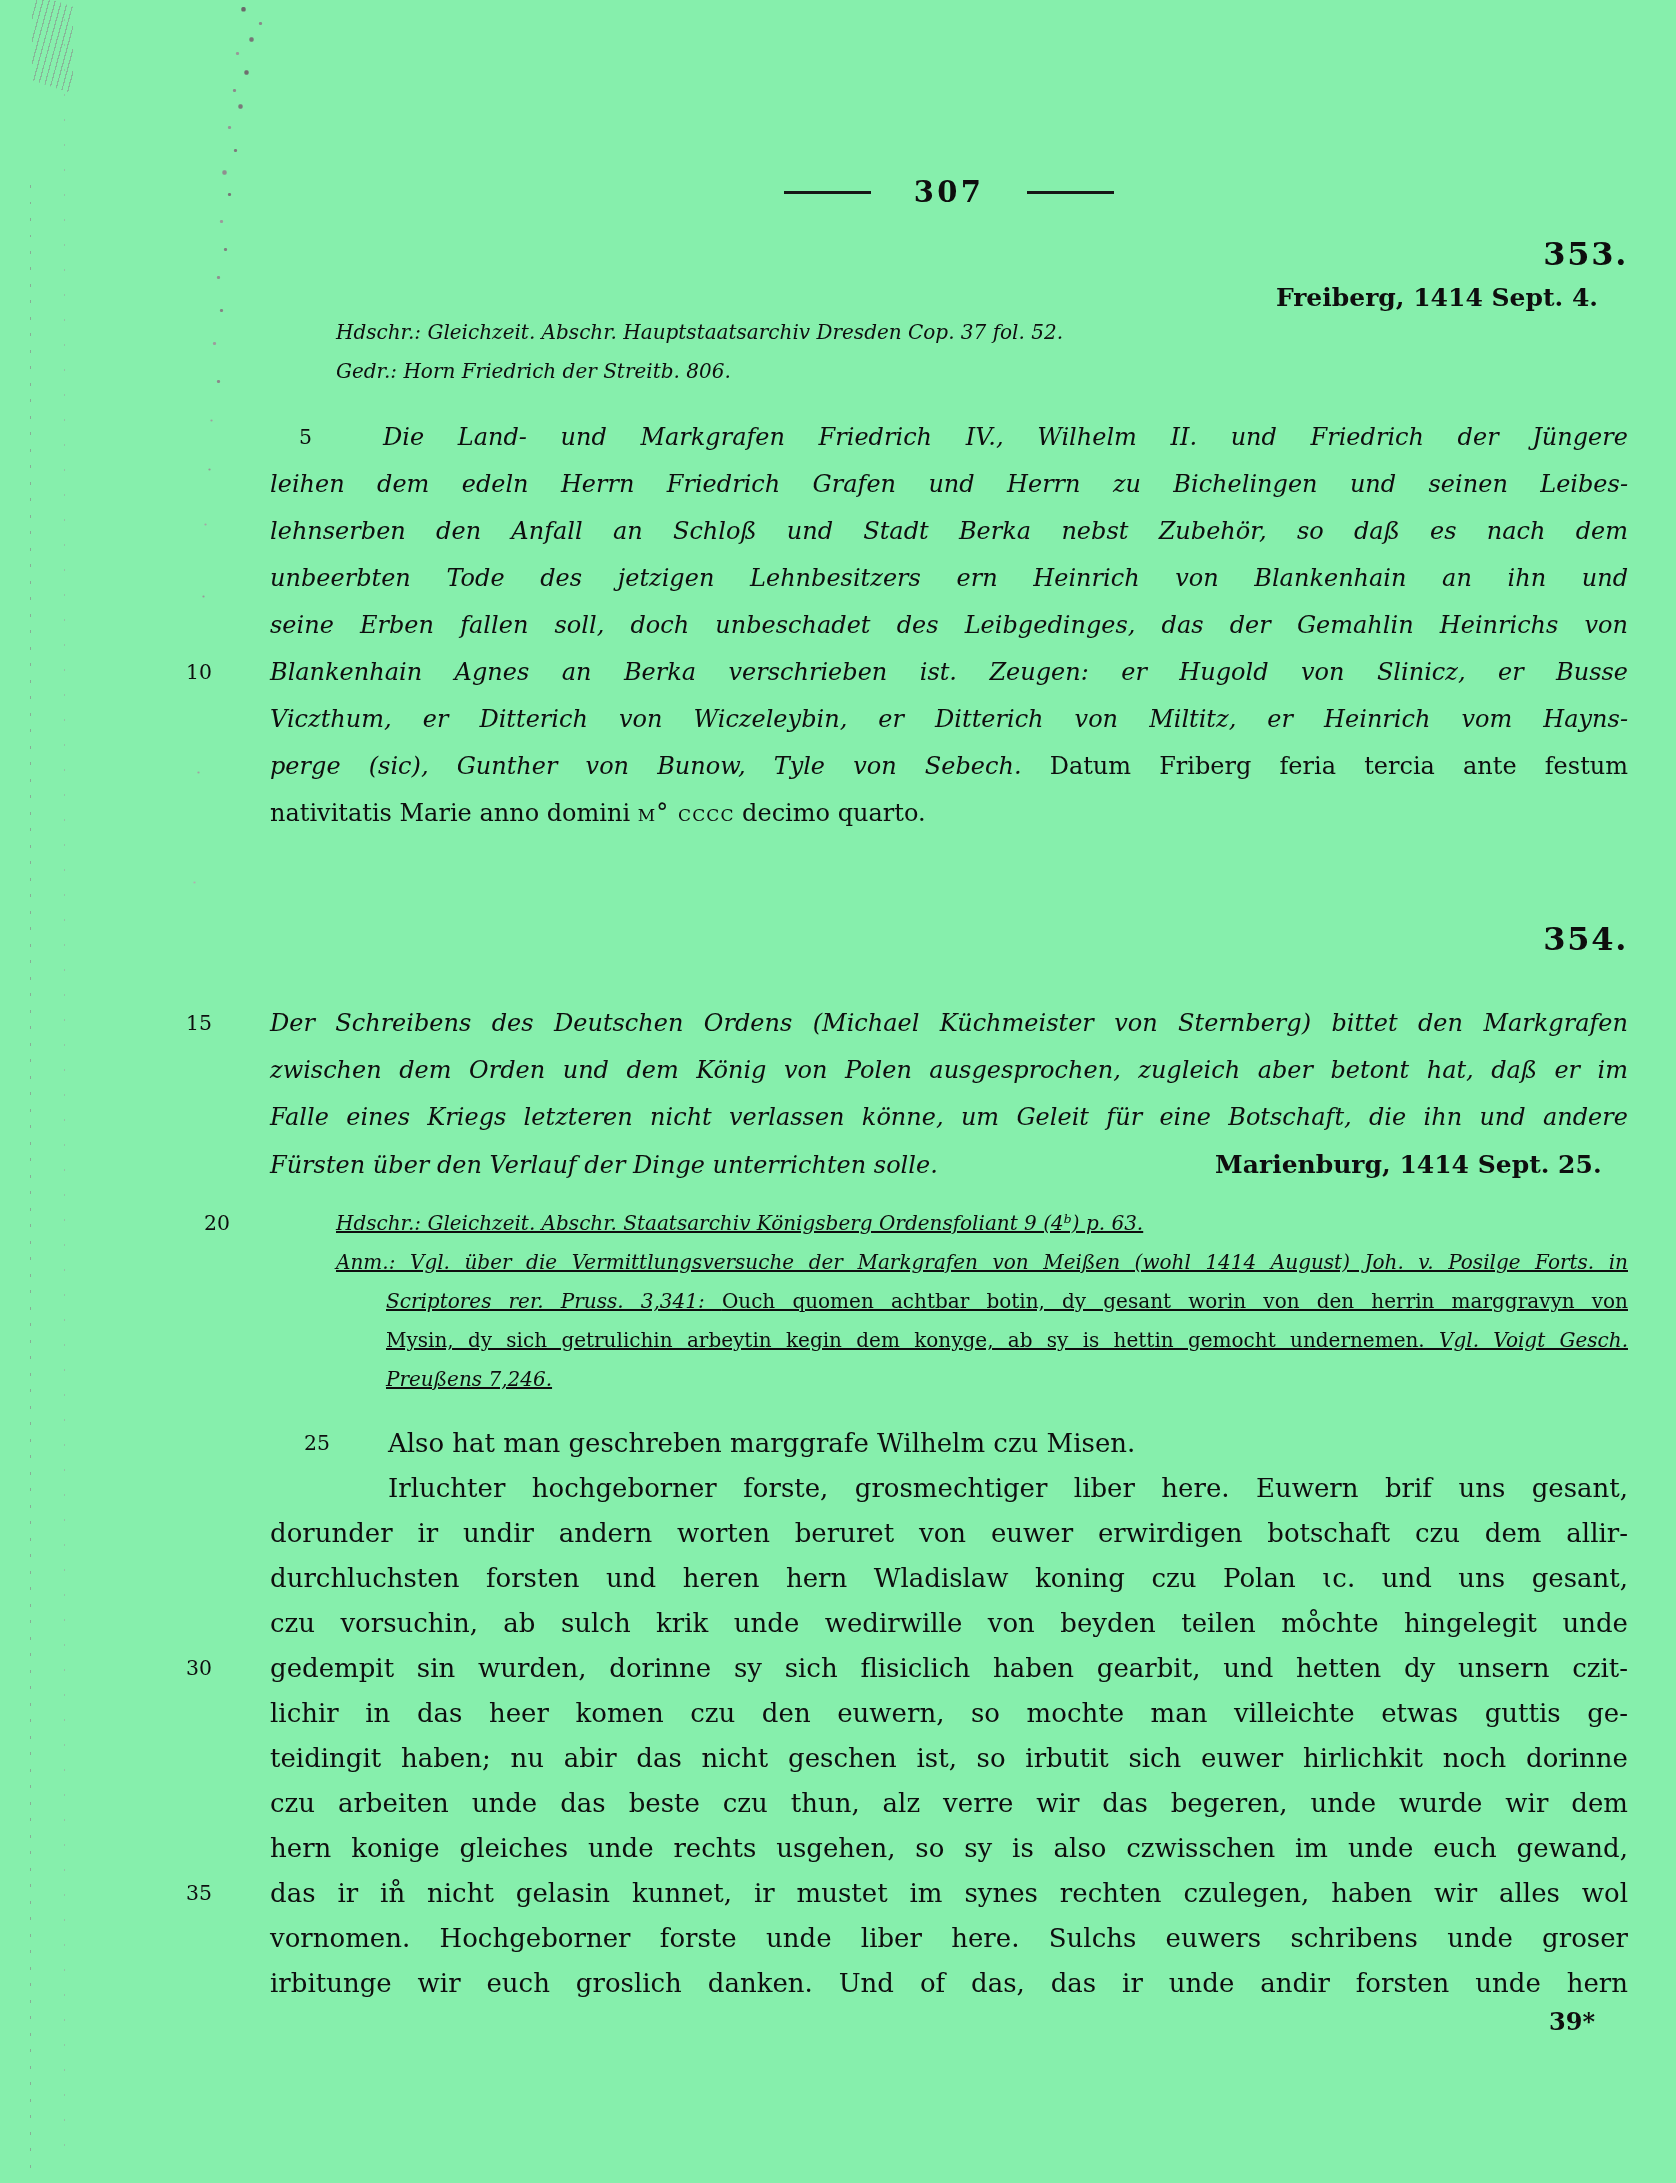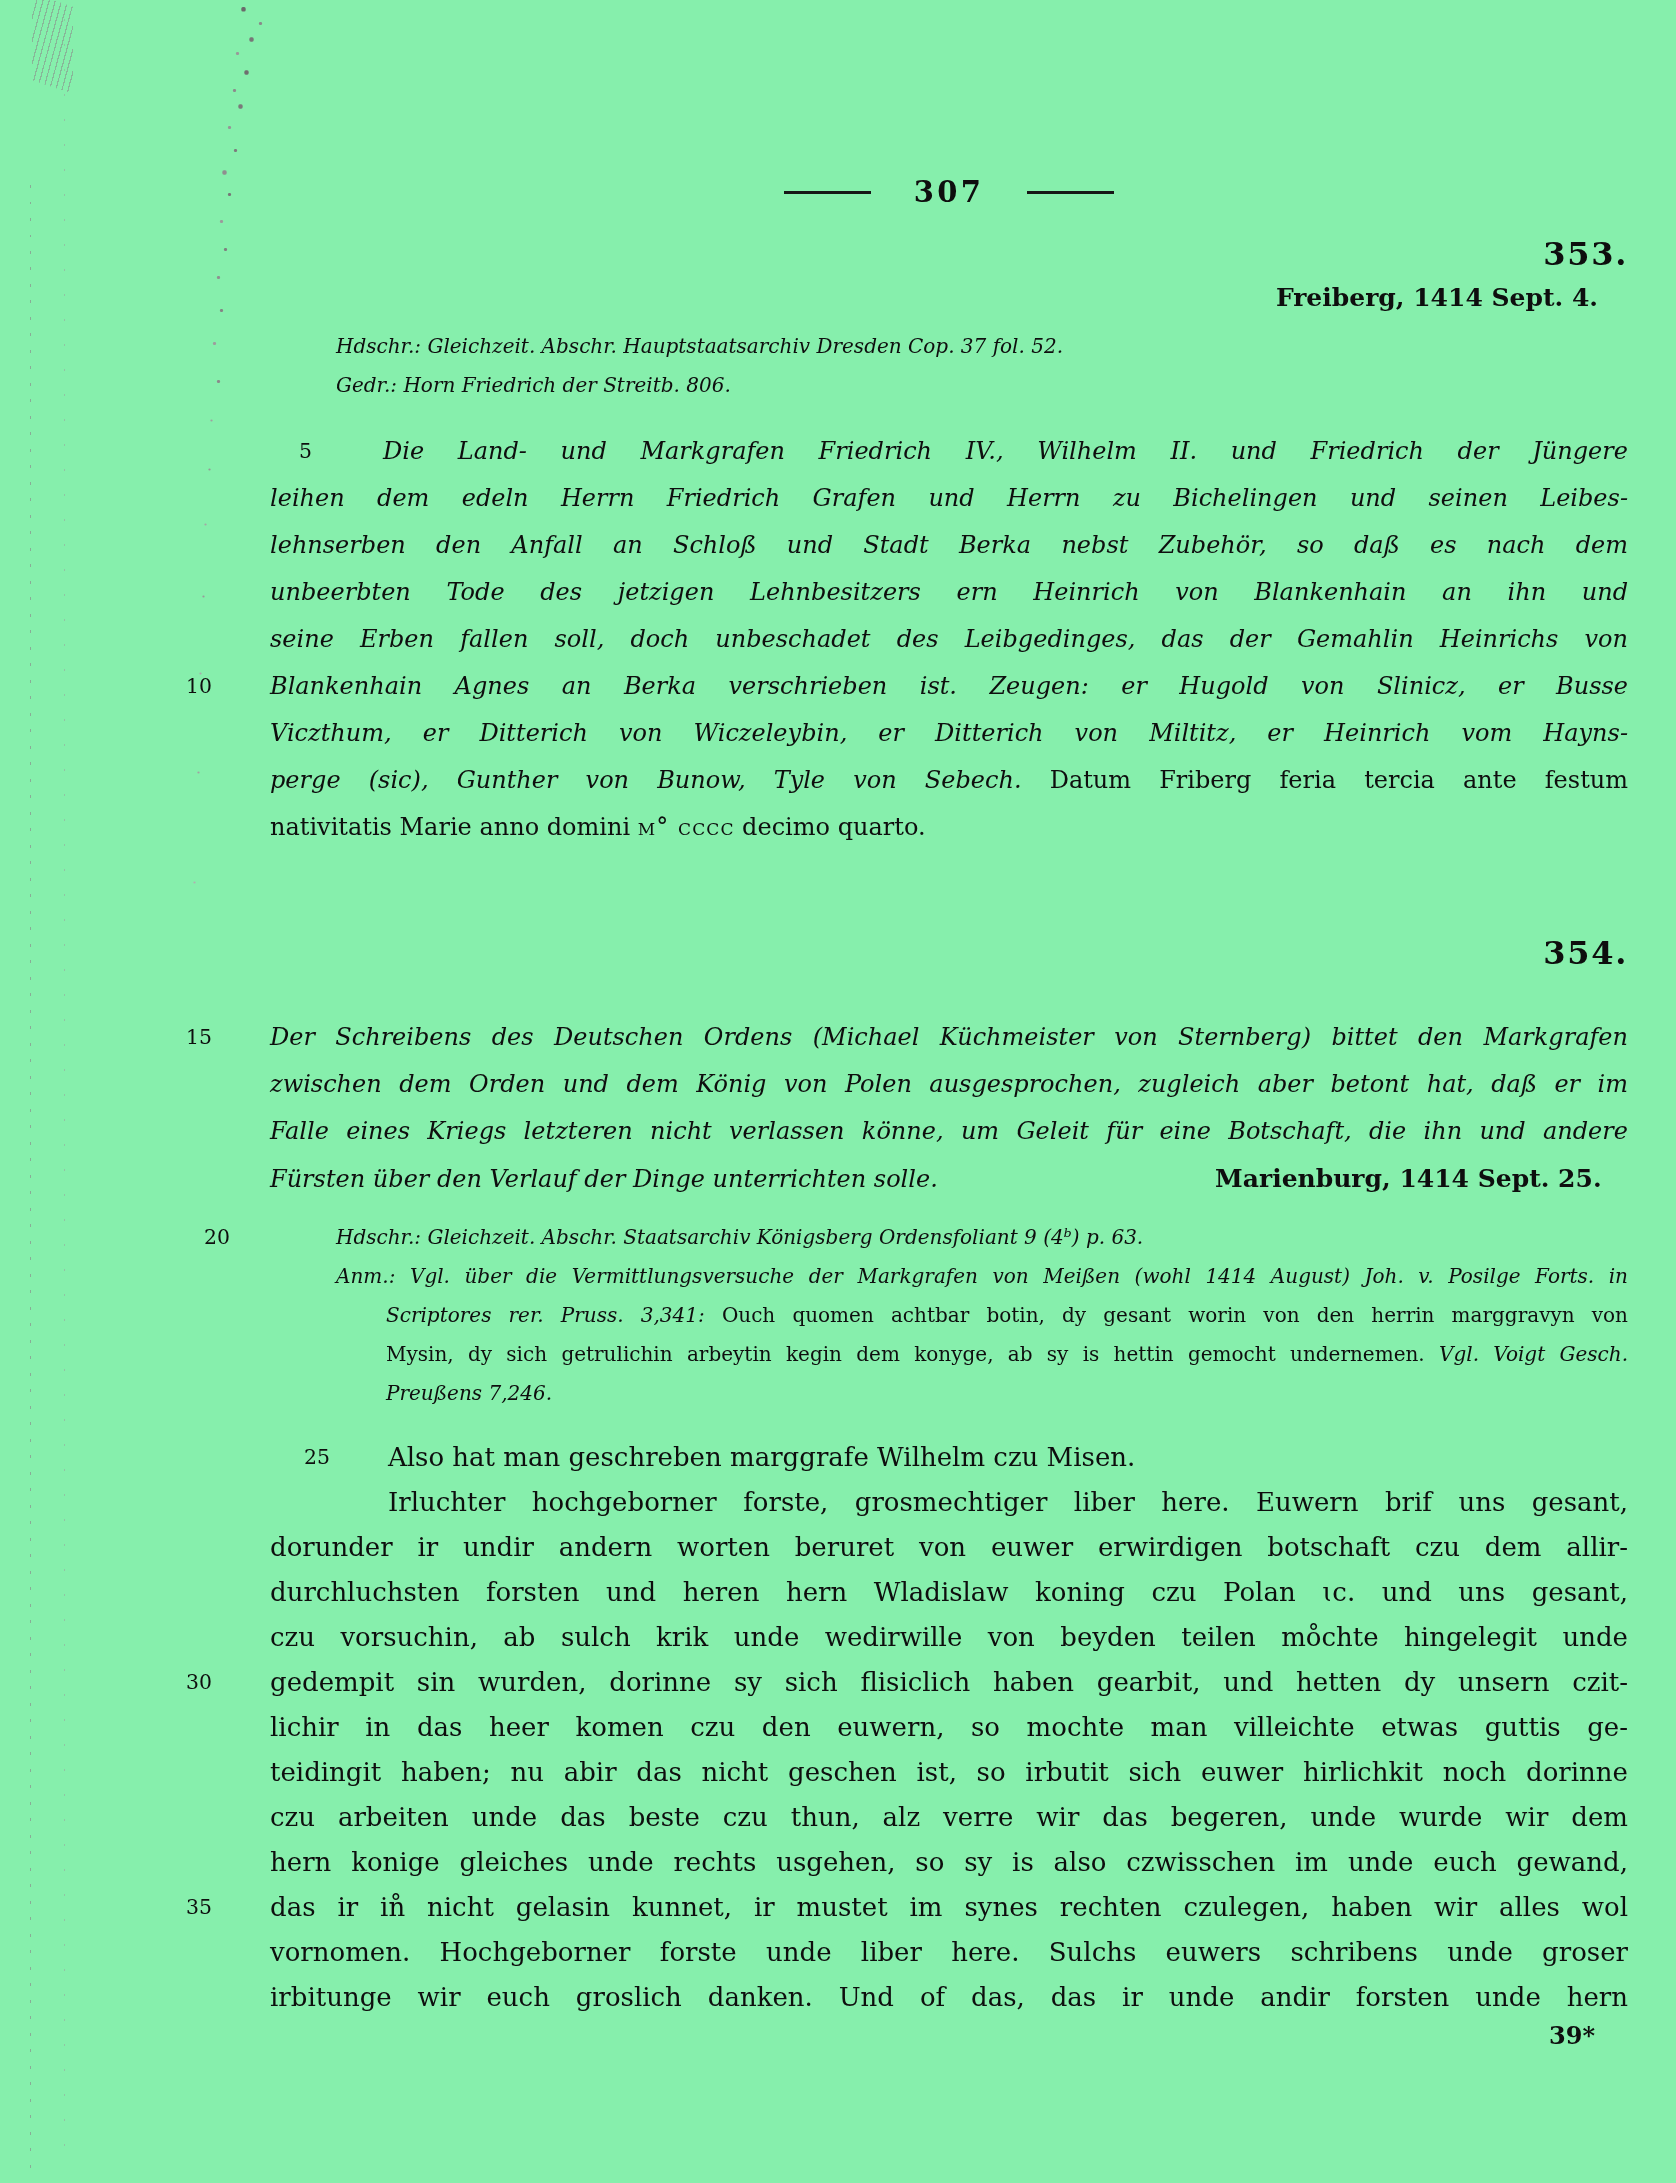--- a/index.html
+++ b/index.html
@@ -17,22 +17,22 @@
   .pagenum-row { display:flex; justify-content:center; align-items:center; gap:43px; height:33px; }
   .pagenum { font-size:29px; font-weight:700; letter-spacing:3.3px; line-height:33px; }
   .rule { display:inline-block; width:87px; height:2.8px; background:#161616; }
 
   
   .entry-no { margin-top:27.5px; text-align:right; font-size:32px; font-weight:700; line-height:35px; letter-spacing:1.7px; }
   .entry-no.second { margin-top:85px; }
   .date-line { margin-top:11px; text-align:right; padding-right:30px; font-size:25px; font-weight:700; line-height:29px; }
 
   
-  .sources { margin-top:15px; }
-  .sources.s354 { margin-top:15.4px; }
+  .sources { margin-top:1px; }
+  .sources.s354 { margin-top:15.4px;text-decoration:underline; }
   .src-line { position:relative; font-size:20px; line-height:39px; font-style:italic; padding-left:66px; }
   .src-line.hang { padding-left:116px; }
   .src-line.jf { text-align:justify; text-align-last:justify; }
   .src-line .ro { font-style:normal; }
 
   
   .regesto { margin-top:23px; }
   .regesto.r354 { margin-top:43px; }
   .rline { position:relative; font-size:24px; line-height:47px; font-style:italic; }
   .rline.j { text-align:justify; text-align-last:justify; }

